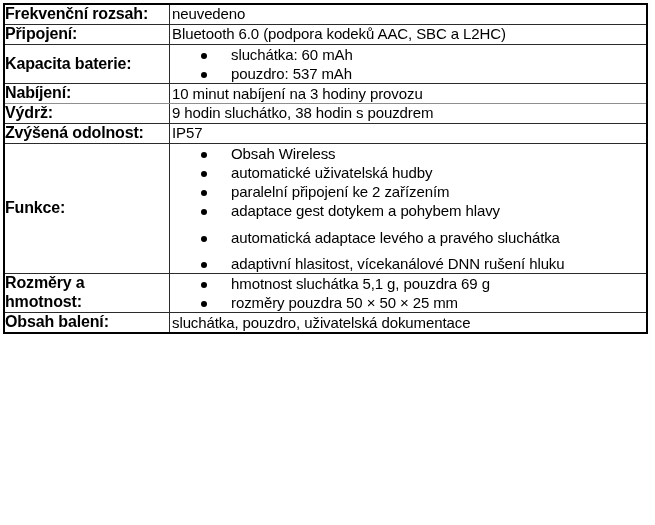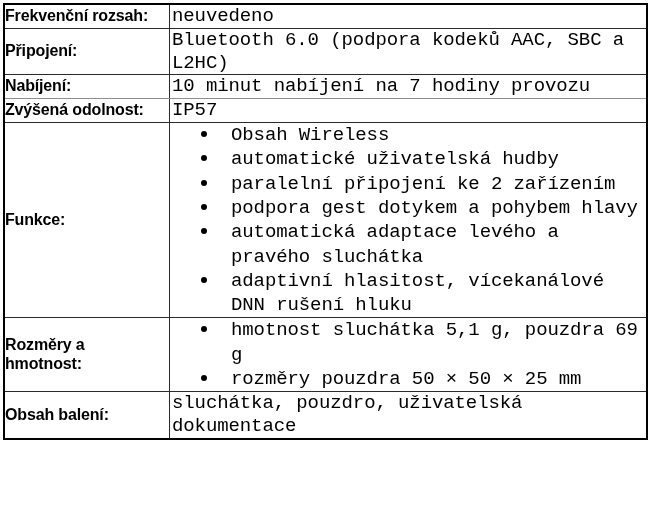--- a/index.html
+++ b/index.html
@@ -40,25 +40,24 @@
   td.spec-label {
     width: 164px;
     font-weight: bold;
     font-size: 16px;
     line-height: 1.18;
     padding: 3px 4px 3px 5px;
     letter-spacing: -0.15px;
   }
 
   td.spec-value {
-    font-size: 19px;
+    font-size: 15px;
     line-height: 1.2;
     padding: 3px 4px 3px 6px;
     letter-spacing: -0.1px;
-    font-family: Liberation Mono, monospace;
   }
 
   
   tr.soft-edge > td {
     border-bottom-color: #8f8f8f;
   }
   tr.soft-top > td {
     border-top-color: #8f8f8f;
   }
 
@@ -81,21 +80,21 @@
     content: "";
     position: absolute;
     left: 0;
     top: 8px;
     width: 6px;
     height: 6px;
     background: #000;
     border-radius: 50%;
   }
   ul.bullets li.gap-before {
-    margin-top: 0;
+    margin-top: 7px;
   }
 
   .label-line {
     display: block;
   }
 </style>
 </head>
 <body>
 
 <div class="spec-sheet">
@@ -114,50 +113,69 @@
 
       <tr>
         <td class="spec-label">
           <span>Připojení:</span>
         </td>
         <td class="spec-value">
           <span class="val-text">Bluetooth 6.0 (podpora kodeků AAC, SBC a L2HC)</span>
         </td>
       </tr>
 
+      <tr>
+        <td class="spec-label">
+          <span>Kapacita baterie:</span>
+        </td>
+        <td class="spec-value">
+          <ul class="bullets">
+            <li><span>sluchátka: 60 mAh</span></li>
+            <li><span>pouzdro: 537 mAh</span></li>
+          </ul>
+        </td>
+      </tr>
 
       <tr class="soft-edge">
         <td class="spec-label">
           <span>Nabíjení:</span>
         </td>
         <td class="spec-value">
-          <span class="val-text">10 minut nabíjení na 7 hodiny provozu</span>
-        </td>
-      </tr>
-
+          <span class="val-text">10 minut nabíjení na 3 hodiny provozu</span>
+        </td>
+      </tr>
+
+      <tr>
+        <td class="spec-label">
+          <span>Výdrž:</span>
+        </td>
+        <td class="spec-value">
+          <span class="val-text">9 hodin sluchátko, 38 hodin s pouzdrem</span>
+        </td>
+      </tr>
 
       <tr>
         <td class="spec-label">
           <span>Zvýšená odolnost:</span>
         </td>
         <td class="spec-value">
           <span class="val-text">IP57</span>
         </td>
       </tr>
 
       <tr>
         <td class="spec-label">
           <span>Funkce:</span>
         </td>
         <td class="spec-value">
           <ul class="bullets">
             <li><span>Obsah Wireless</span></li>
             <li><span>automatické uživatelská hudby</span></li>
             <li><span>paralelní připojení ke 2 zařízením</span></li>
-            <li><span>podpora gest dotykem a pohybem hlavy</span></li>
+            <li><span>adaptace gest dotykem a pohybem hlavy</span></li>
             <li class="gap-before"><span>automatická adaptace levého a pravého sluchátka</span></li>
             <li class="gap-before"><span>adaptivní hlasitost, vícekanálové DNN rušení hluku</span></li>
           </ul>
         </td>
       </tr>
 
       <tr class="soft-top">
         <td class="spec-label">
           <span class="label-line">Rozměry a</span>
           <span class="label-line">hmotnost:</span>

